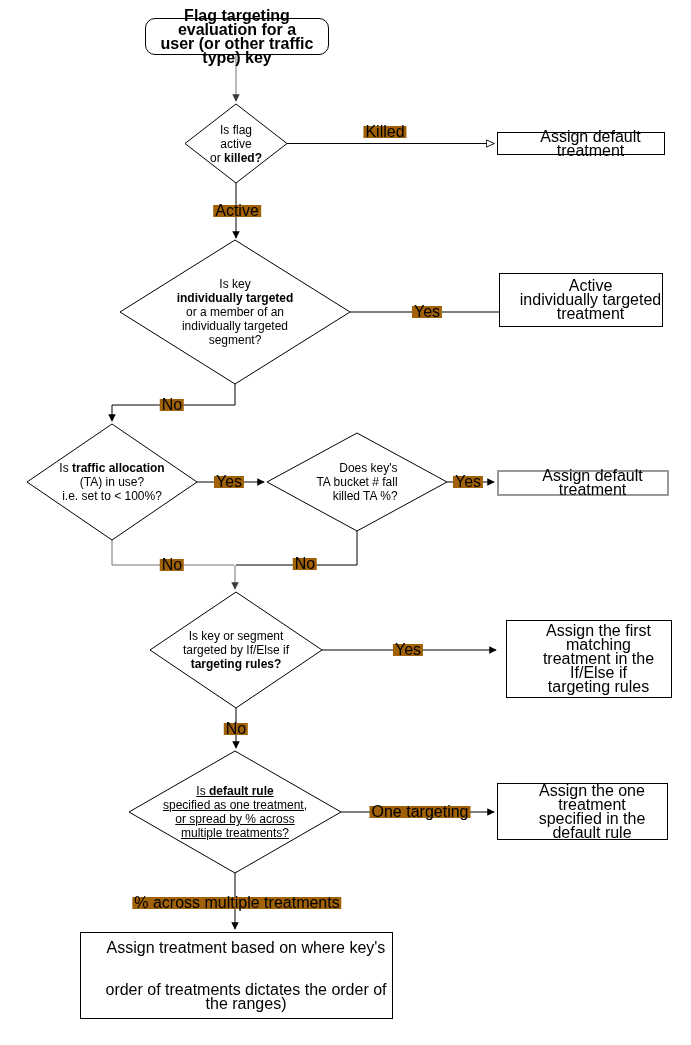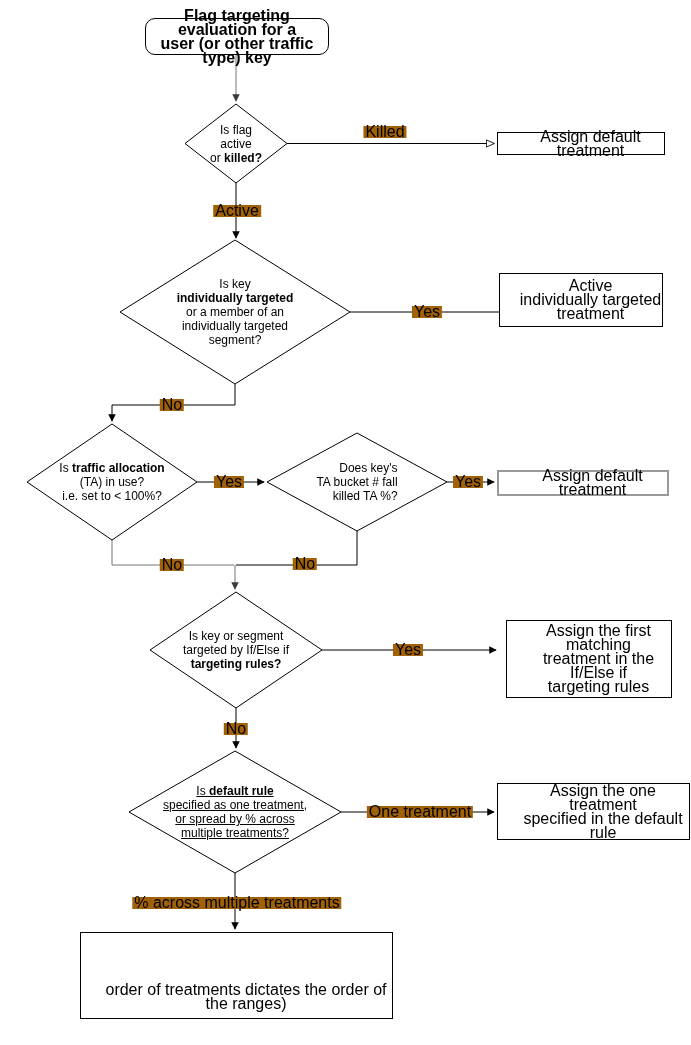--- a/index.html
+++ b/index.html
@@ -164,42 +164,42 @@
   </div>
 
   <div class="node rect" style="left:499px; top:620px; width:166px; height:78px;margin-left:7px;">
     <div>
       <span>Assign the first matching</span><br>
       <span>treatment in the If/Else if</span><br>
       <span>targeting rules</span>
     </div>
   </div>
 
-  <div class="node rect" style="left:497px; top:783px; width:193px; height:57px;">
+  <div class="node rect" style="left:497px; top:783px; width:171px; height:57px;">
     <div>
       <span>Assign the one treatment</span><br>
       <span>specified in the default rule</span>
     </div>
   </div>
 
   <div class="node rect" style="left:80px; top:932px; width:313px; height:87px;">
     <div>
-      <br>
+      <span>Assign treatment based on where key's</span><br>
       <br>
       <br>
       <span>order of treatments dictates the order of the ranges)</span>
     </div>
   </div>
 
   <span class="elabel" style="left:385px; top:132px;">Killed</span>
   <span class="elabel" style="left:237px; top:211px;">Active</span>
   <span class="elabel" style="left:427px; top:312px;">Yes</span>
   <span class="elabel" style="left:172px; top:405px;">No</span>
   <span class="elabel" style="left:229px; top:482px;">Yes</span>
   <span class="elabel" style="left:468px; top:482px;">Yes</span>
   <span class="elabel" style="left:172px; top:565px;">No</span>
   <span class="elabel" style="left:305px; top:564px;">No</span>
   <span class="elabel" style="left:408px; top:650px;">Yes</span>
   <span class="elabel" style="left:236px; top:729px;">No</span>
-  <span class="elabel" style="left:420px; top:812px;">One treatment</span>
+  <span class="elabel" style="left:420px; top:812px;">One targeting</span>
   <span class="elabel" style="left:237px; top:903px;">% across multiple treatments</span>
 
 </div>
 
 </body></html>

